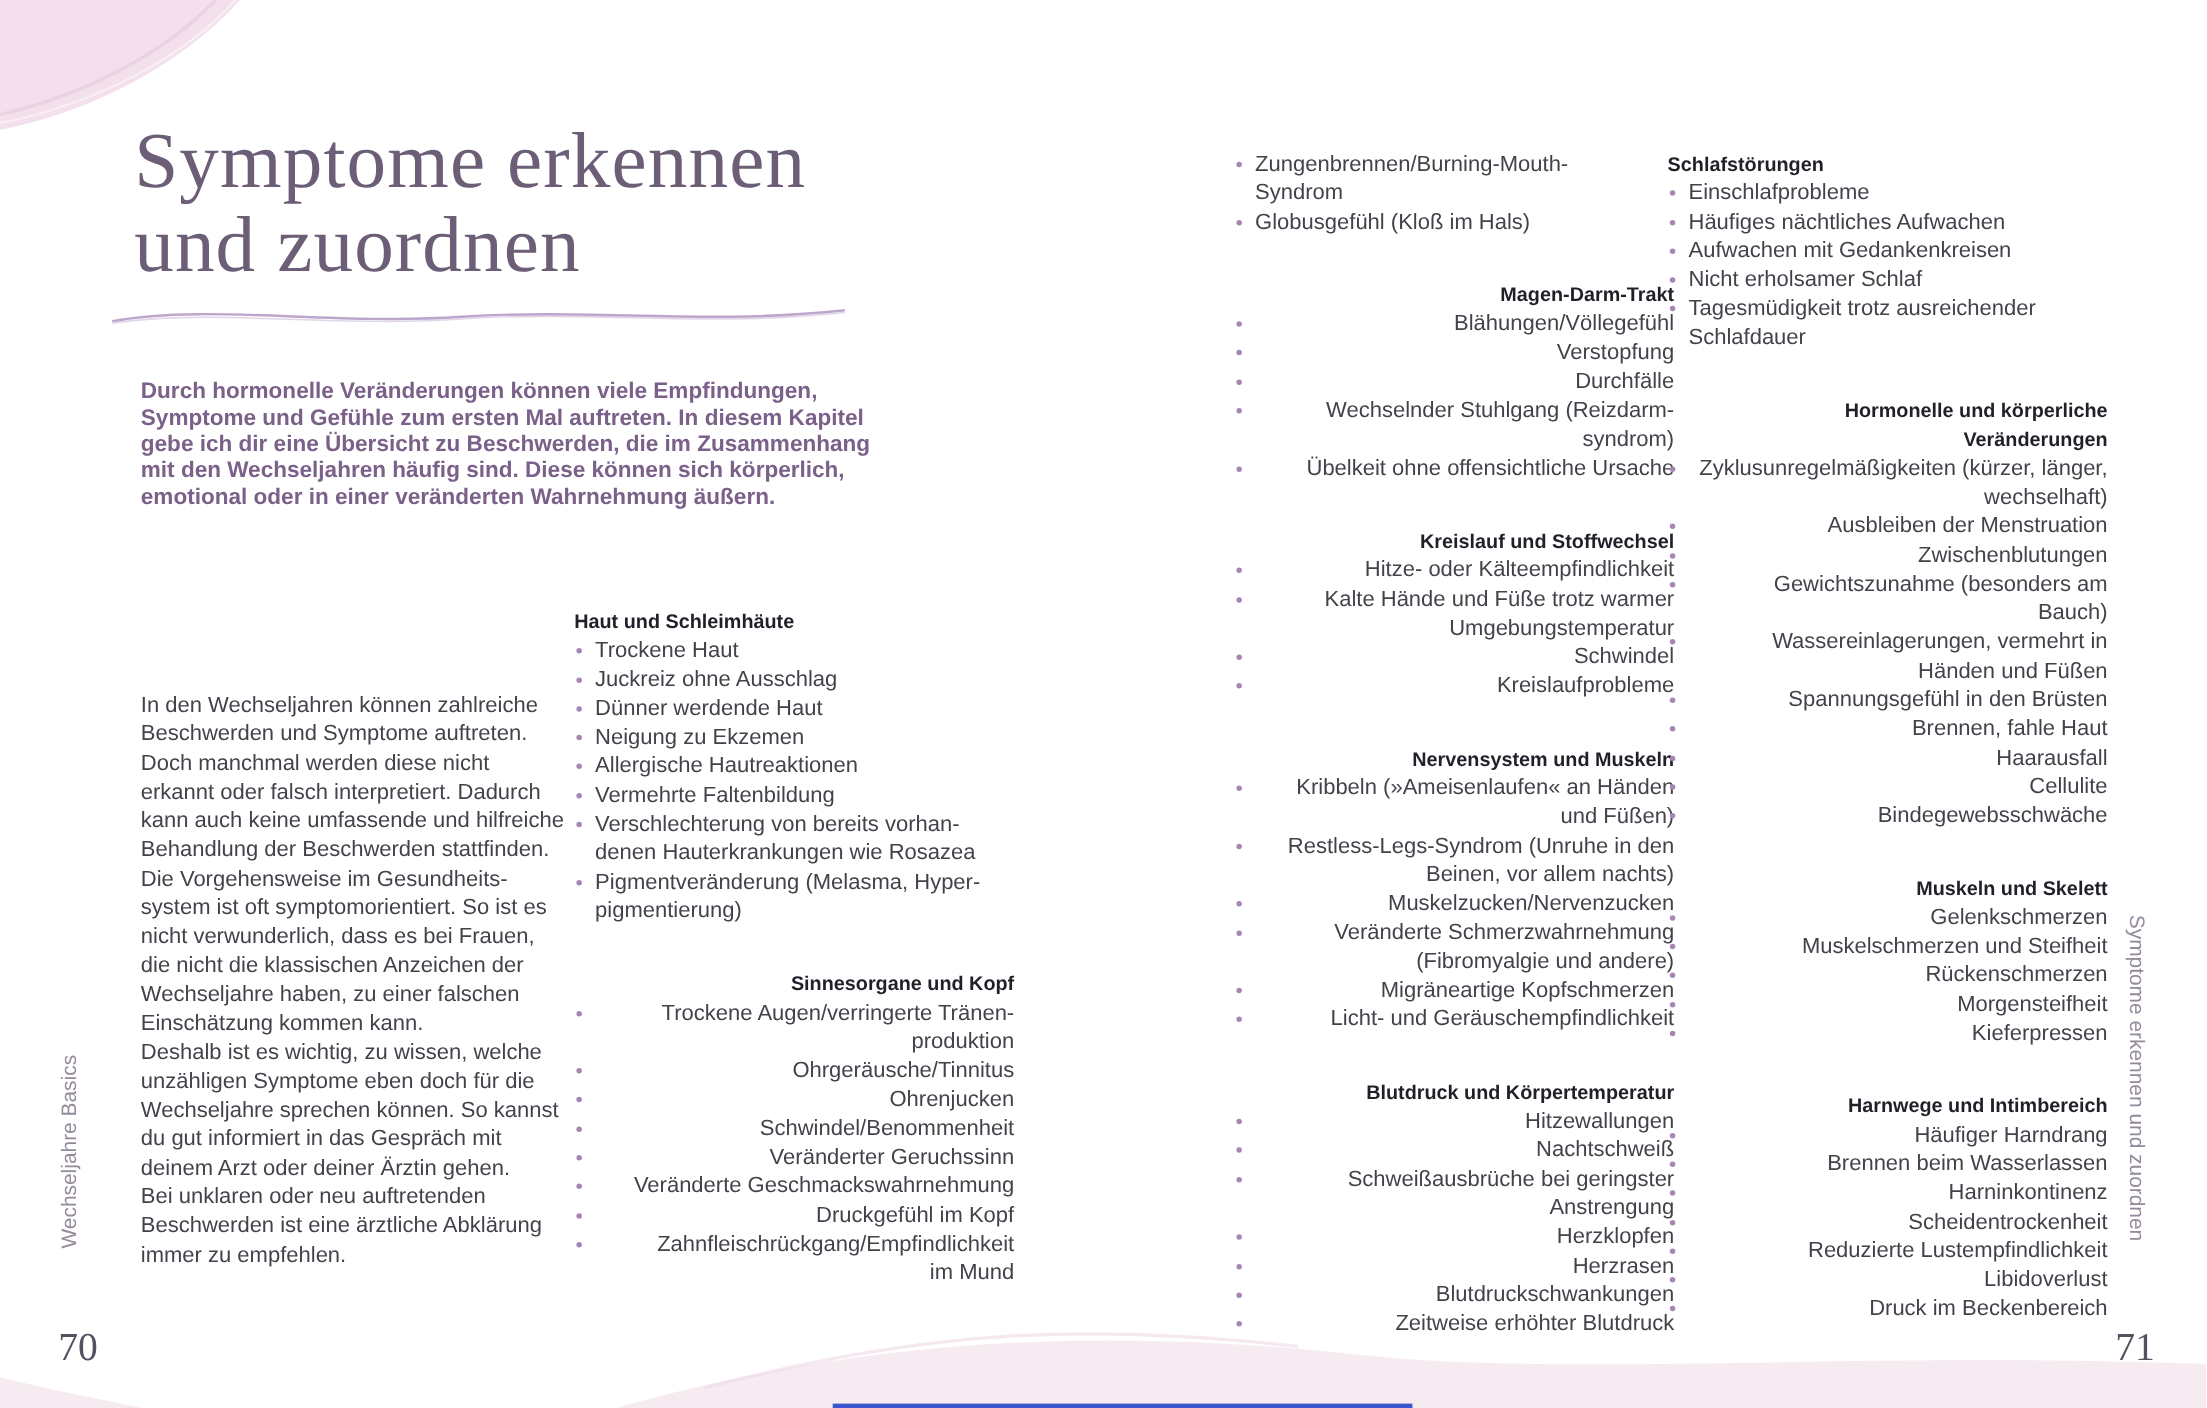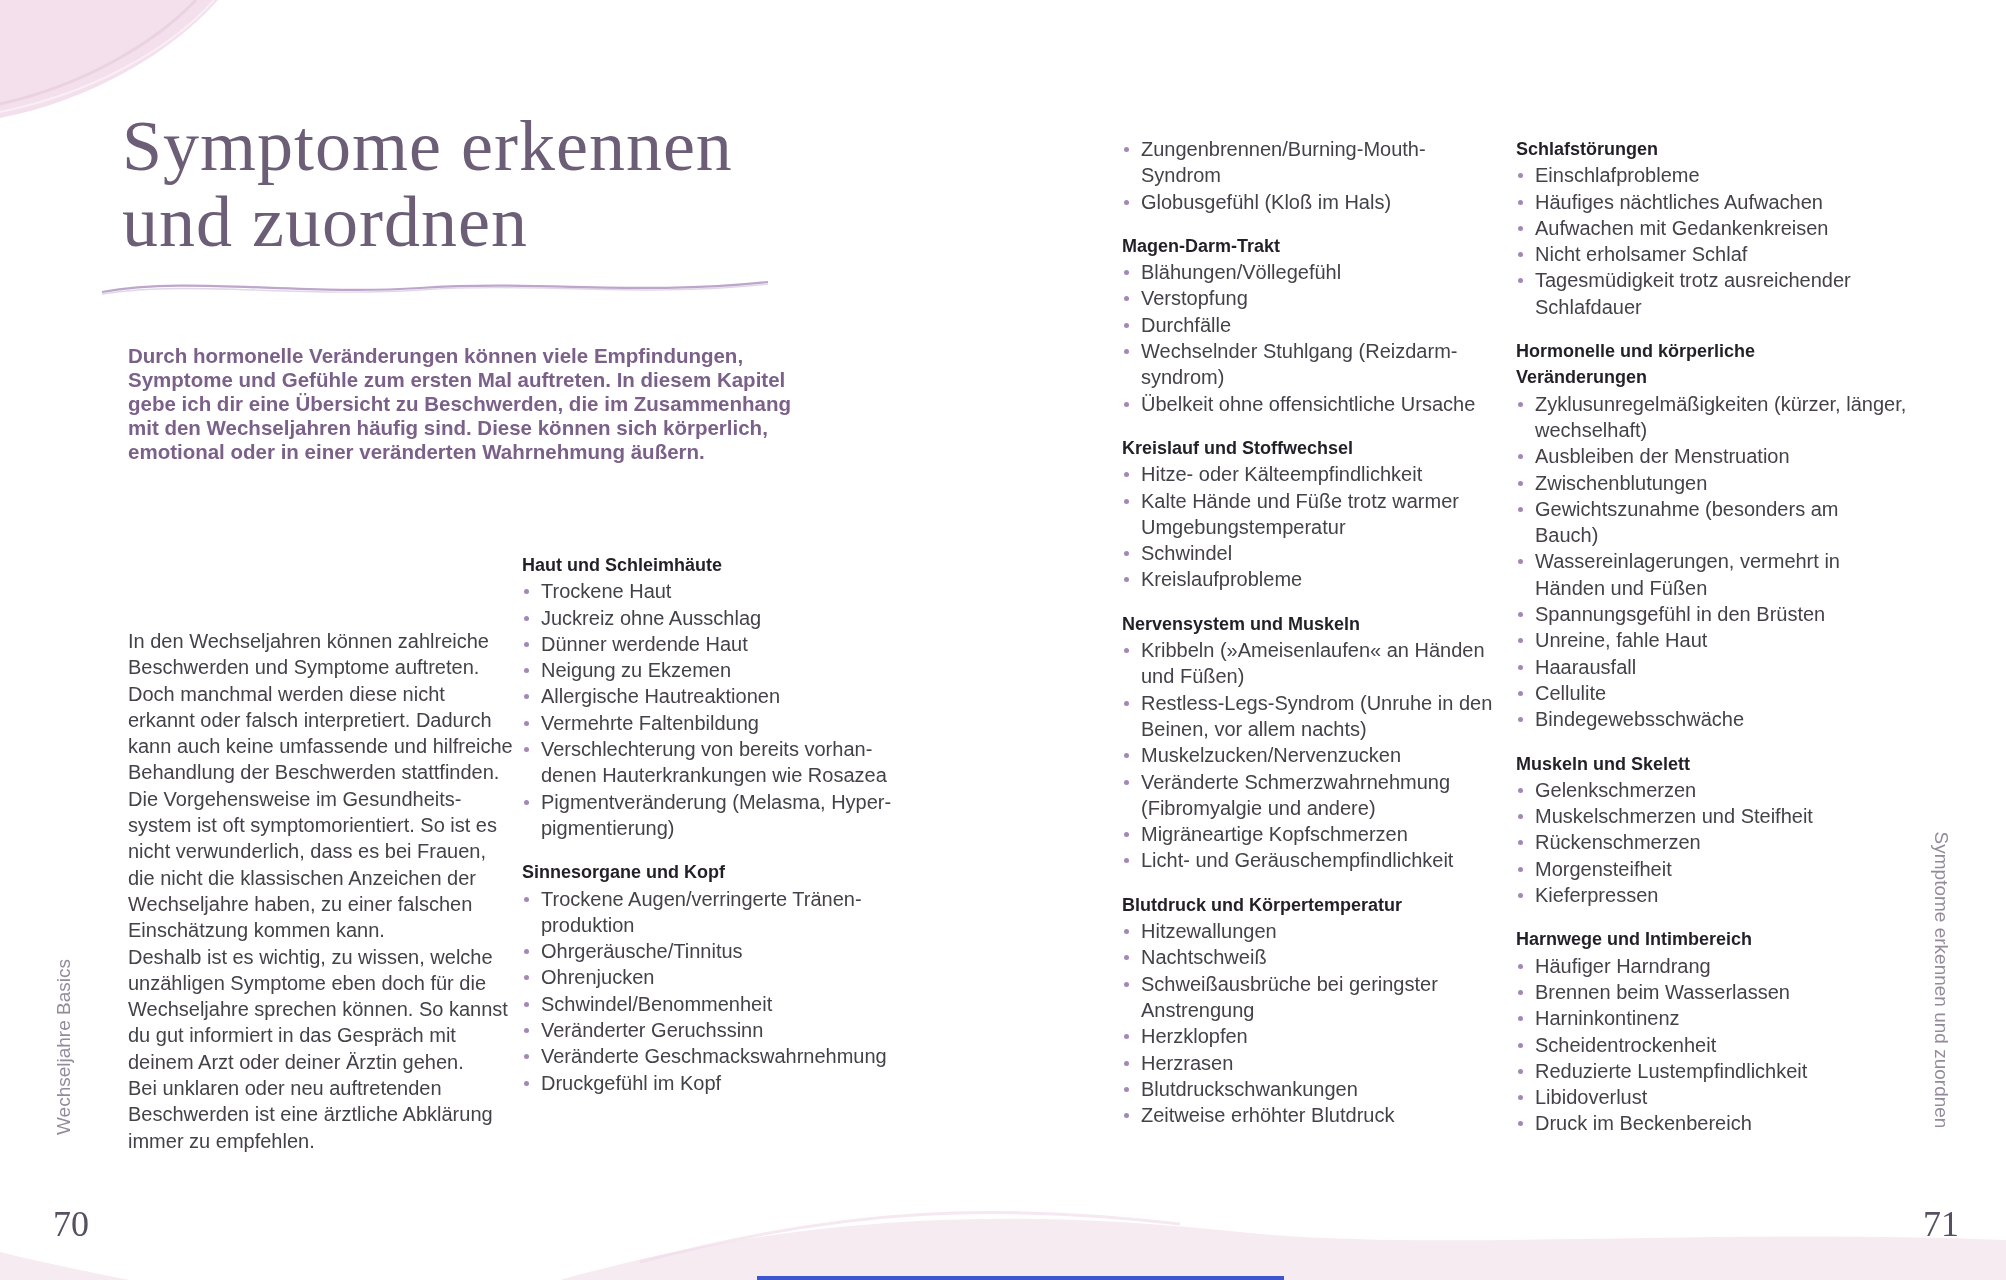--- a/index.html
+++ b/index.html
@@ -51,21 +51,21 @@
     font-size: 20px; line-height: 26.3px;
     color: #45414a;
     white-space: pre;
     margin: 0;
   }
   
   .list-col { position: absolute; width: 400px; }
   .col-left-page  { left: 522px;  top: 552px; }
   .col-right-1    { left: 1122px; top: 136px; }
   .col-right-2    { left: 1516px; top: 136px; }
-  .group + .group { margin-top: 18px; }
+  .group + .group { margin-top: 40px; text-align: right; }
   .group-heading {
     margin: 0;
     font-size: 18px; line-height: 26.3px;
     font-weight: 700;
     color: #231f29;
     white-space: pre;
   }
   .symptom-list { list-style: none; margin: 0; padding: 0; }
   .symptom-list li {
     position: relative;
@@ -172,20 +172,22 @@
         <h3 class="group-heading">Sinnesorgane und Kopf</h3>
         <ul class="symptom-list">
           <li><span class="bullet"></span><span class="item-text">Trockene Augen/verringerte Tränen-
 produktion</span></li>
           <li><span class="bullet"></span><span class="item-text">Ohrgeräusche/Tinnitus</span></li>
           <li><span class="bullet"></span><span class="item-text">Ohrenjucken</span></li>
           <li><span class="bullet"></span><span class="item-text">Schwindel/Benommenheit</span></li>
           <li><span class="bullet"></span><span class="item-text">Veränderter Geruchssinn</span></li>
           <li><span class="bullet"></span><span class="item-text">Veränderte Geschmackswahrnehmung</span></li>
           <li><span class="bullet"></span><span class="item-text">Druckgefühl im Kopf</span></li>
+          <li><span class="bullet"></span><span class="item-text">Zahnfleischrückgang/Empfindlichkeit
+im Mund</span></li>
         </ul>
       </div>
     </div>
 
   <div class="list-col col-right-1">
       <div class="group">
         <ul class="symptom-list">
           <li><span class="bullet"></span><span class="item-text">Zungenbrennen/Burning-Mouth-
 Syndrom</span></li>
           <li><span class="bullet"></span><span class="item-text">Globusgefühl (Kloß im Hals)</span></li>
@@ -258,21 +260,21 @@
         <ul class="symptom-list">
           <li><span class="bullet"></span><span class="item-text">Zyklusunregelmäßigkeiten (kürzer, länger,
 wechselhaft)</span></li>
           <li><span class="bullet"></span><span class="item-text">Ausbleiben der Menstruation</span></li>
           <li><span class="bullet"></span><span class="item-text">Zwischenblutungen</span></li>
           <li><span class="bullet"></span><span class="item-text">Gewichtszunahme (besonders am
 Bauch)</span></li>
           <li><span class="bullet"></span><span class="item-text">Wassereinlagerungen, vermehrt in
 Händen und Füßen</span></li>
           <li><span class="bullet"></span><span class="item-text">Spannungsgefühl in den Brüsten</span></li>
-          <li><span class="bullet"></span><span class="item-text">Unreine, fahle Haut</span></li>
+          <li><span class="bullet"></span><span class="item-text">Brennen, fahle Haut</span></li>
           <li><span class="bullet"></span><span class="item-text">Haarausfall</span></li>
           <li><span class="bullet"></span><span class="item-text">Cellulite</span></li>
           <li><span class="bullet"></span><span class="item-text">Bindegewebsschwäche</span></li>
         </ul>
       </div>
       <div class="group">
         <h3 class="group-heading">Muskeln und Skelett</h3>
         <ul class="symptom-list">
           <li><span class="bullet"></span><span class="item-text">Gelenkschmerzen</span></li>
           <li><span class="bullet"></span><span class="item-text">Muskelschmerzen und Steifheit</span></li>

